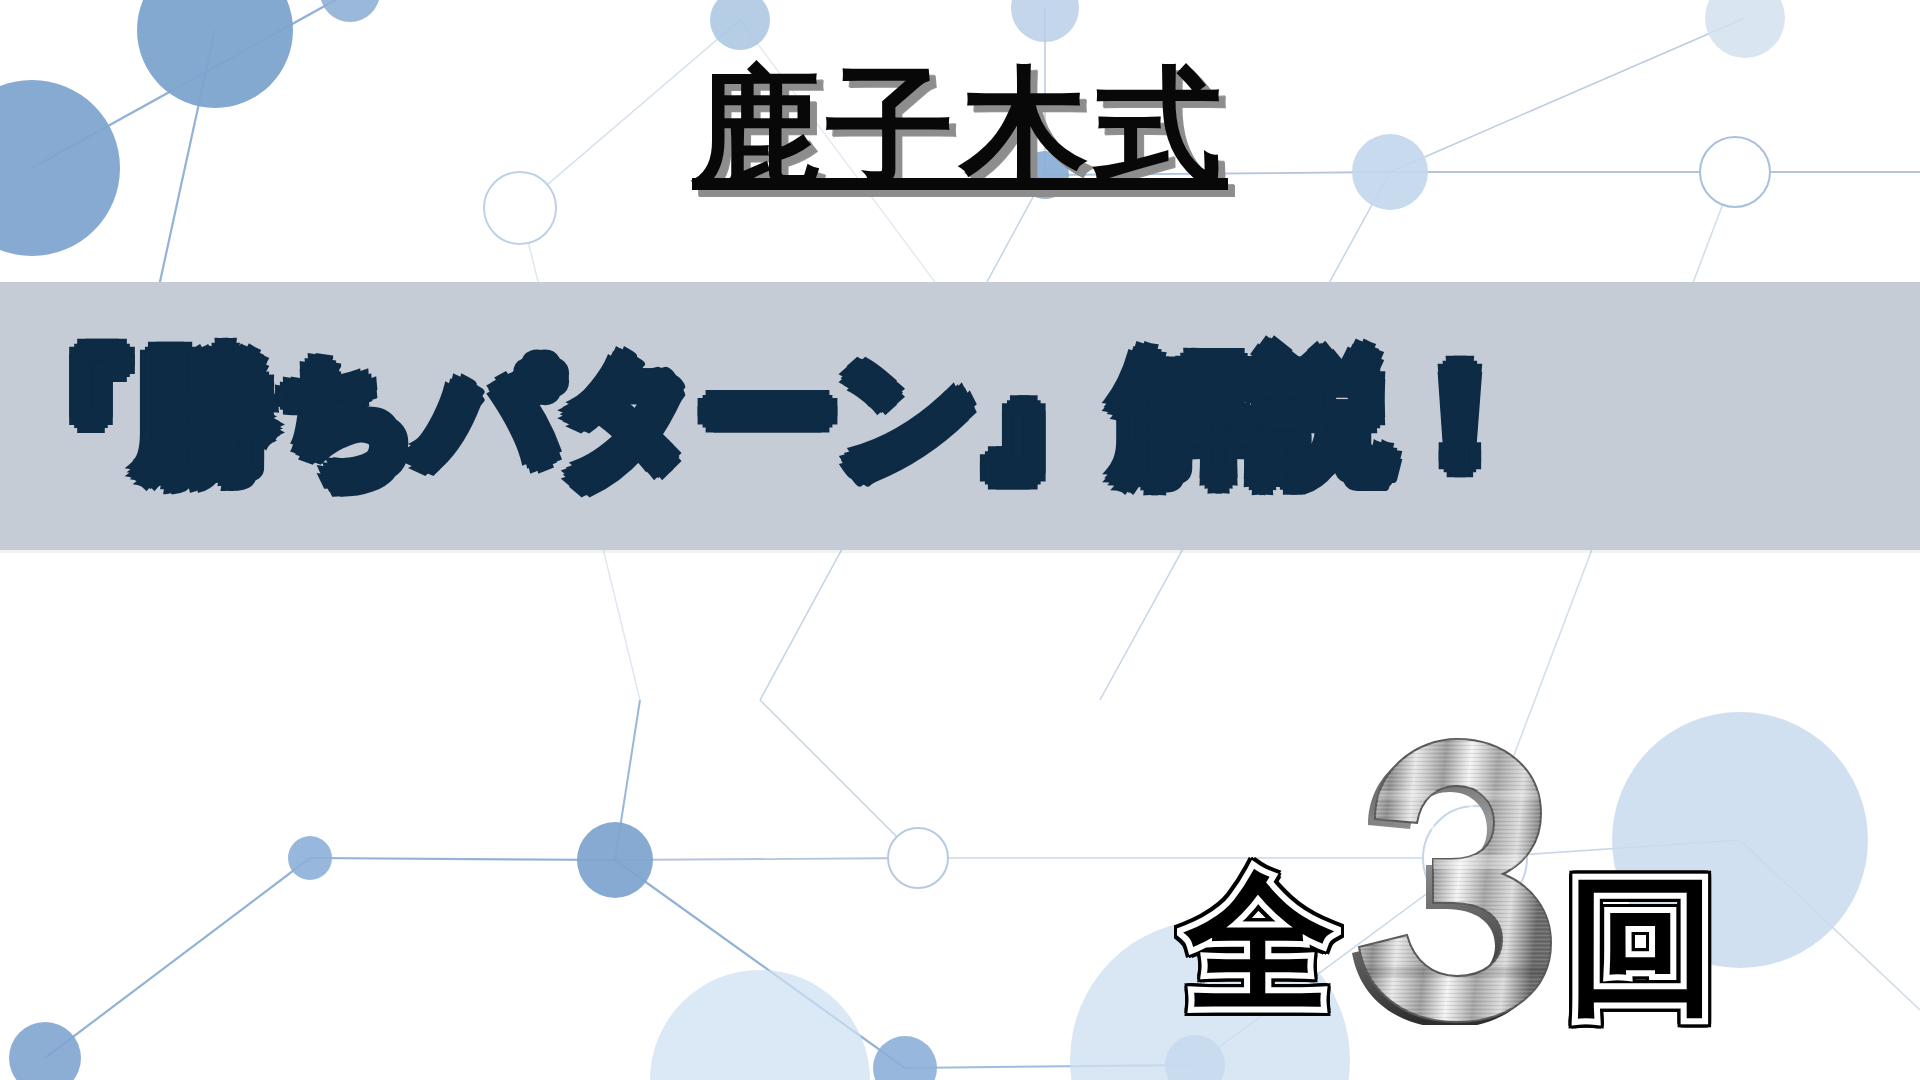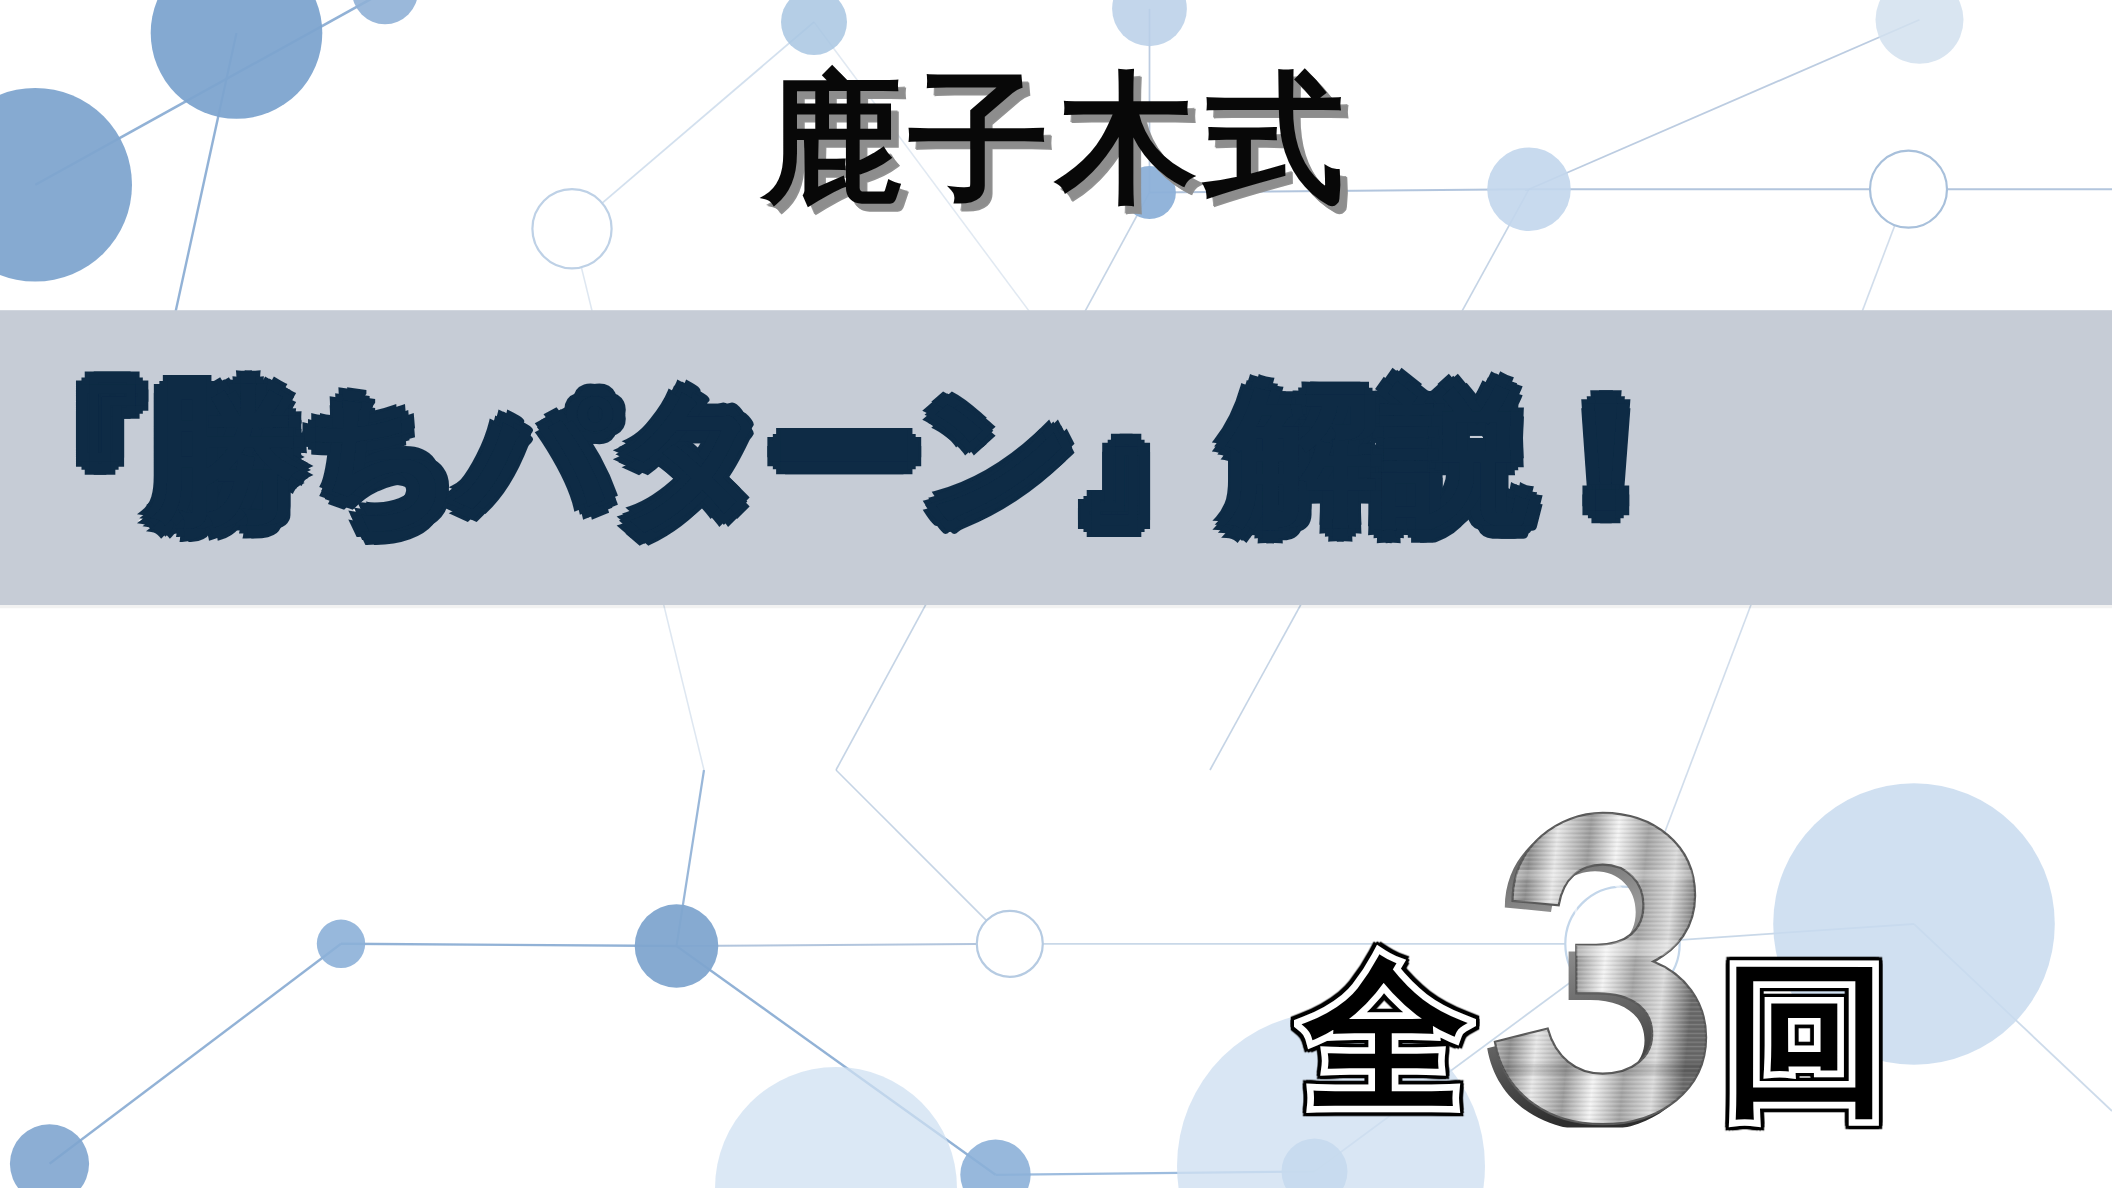--- a/index.html
+++ b/index.html
@@ -39,20 +39,21 @@
     font-family: "DejaVu Sans", "Liberation Sans", sans-serif;
     font-weight: 700;
     font-size: 128px;
     line-height: 1.08;
     letter-spacing: 6px;
     color: #080808;
     text-shadow:
        7px 7px 0 rgba(140,140,140,0.95),
        6px 6px 0 rgba(150,150,150,0.9);
     white-space: nowrap;
+    text-decoration: underline;
   }
 
   
   #headline-band {
     position: absolute;
     left: 0;
     top: 282px;
     width: 1920px;
     height: 268px;
     background: #c6ccd6;

